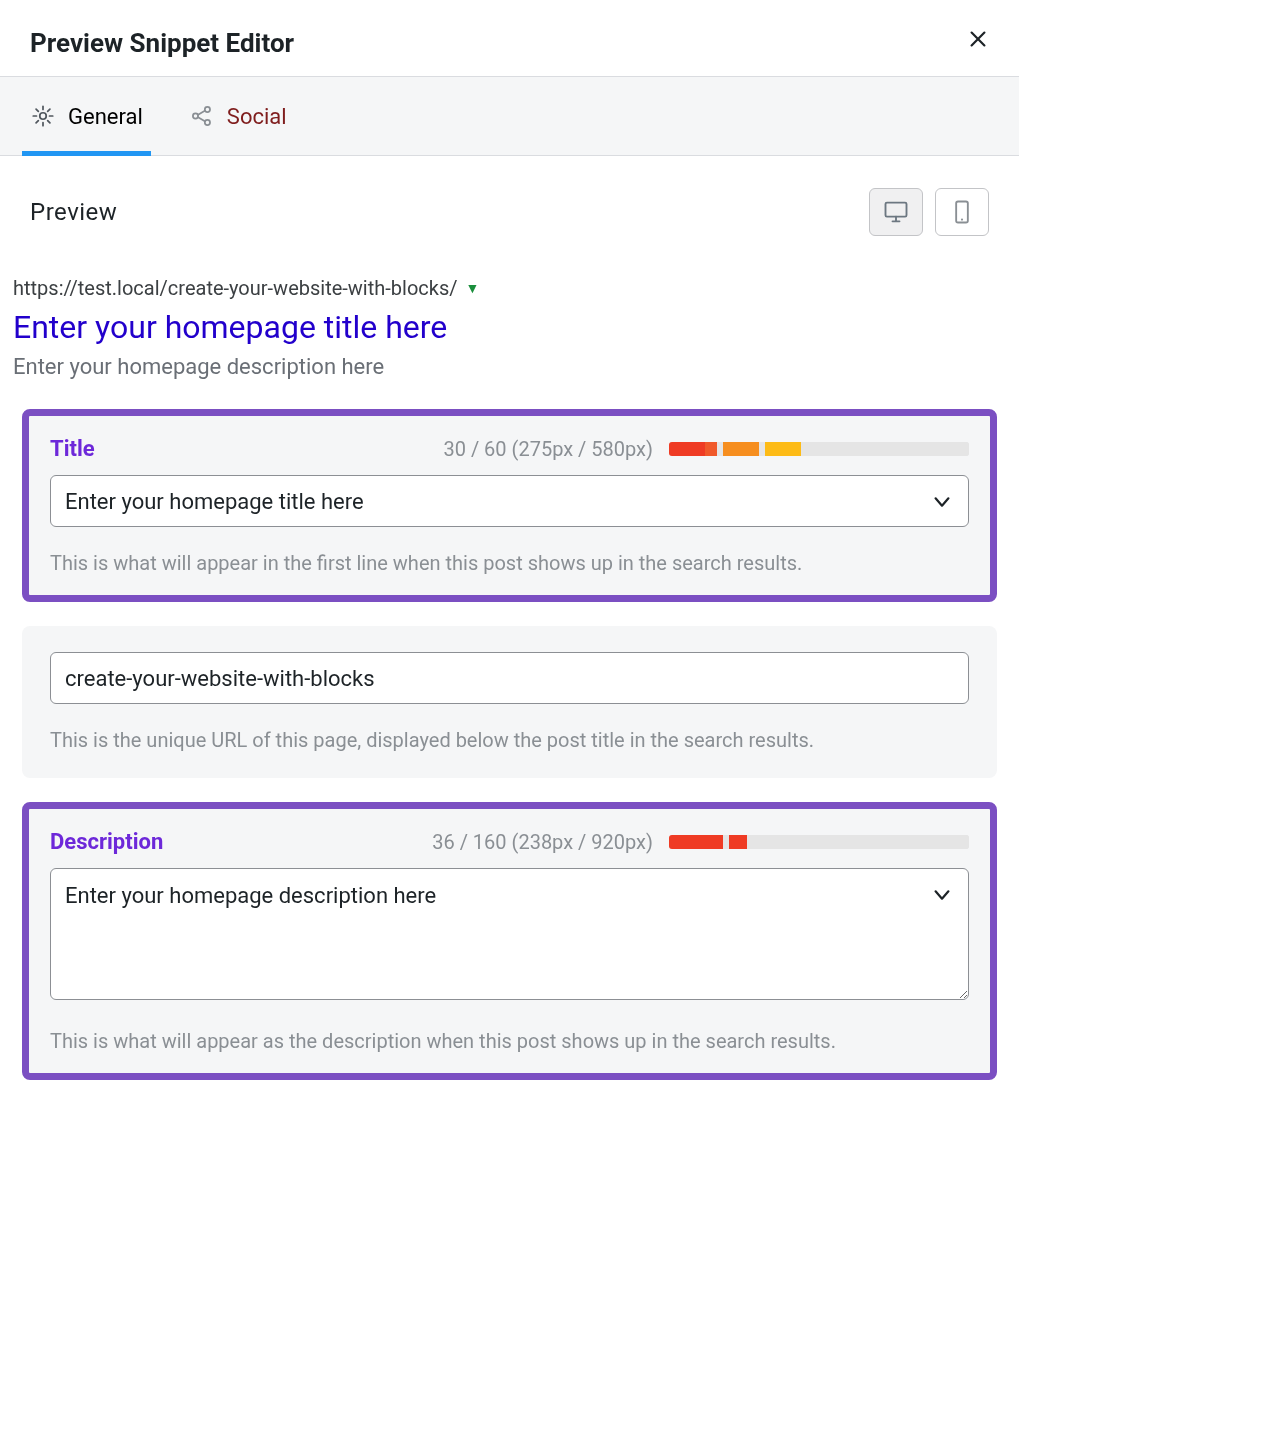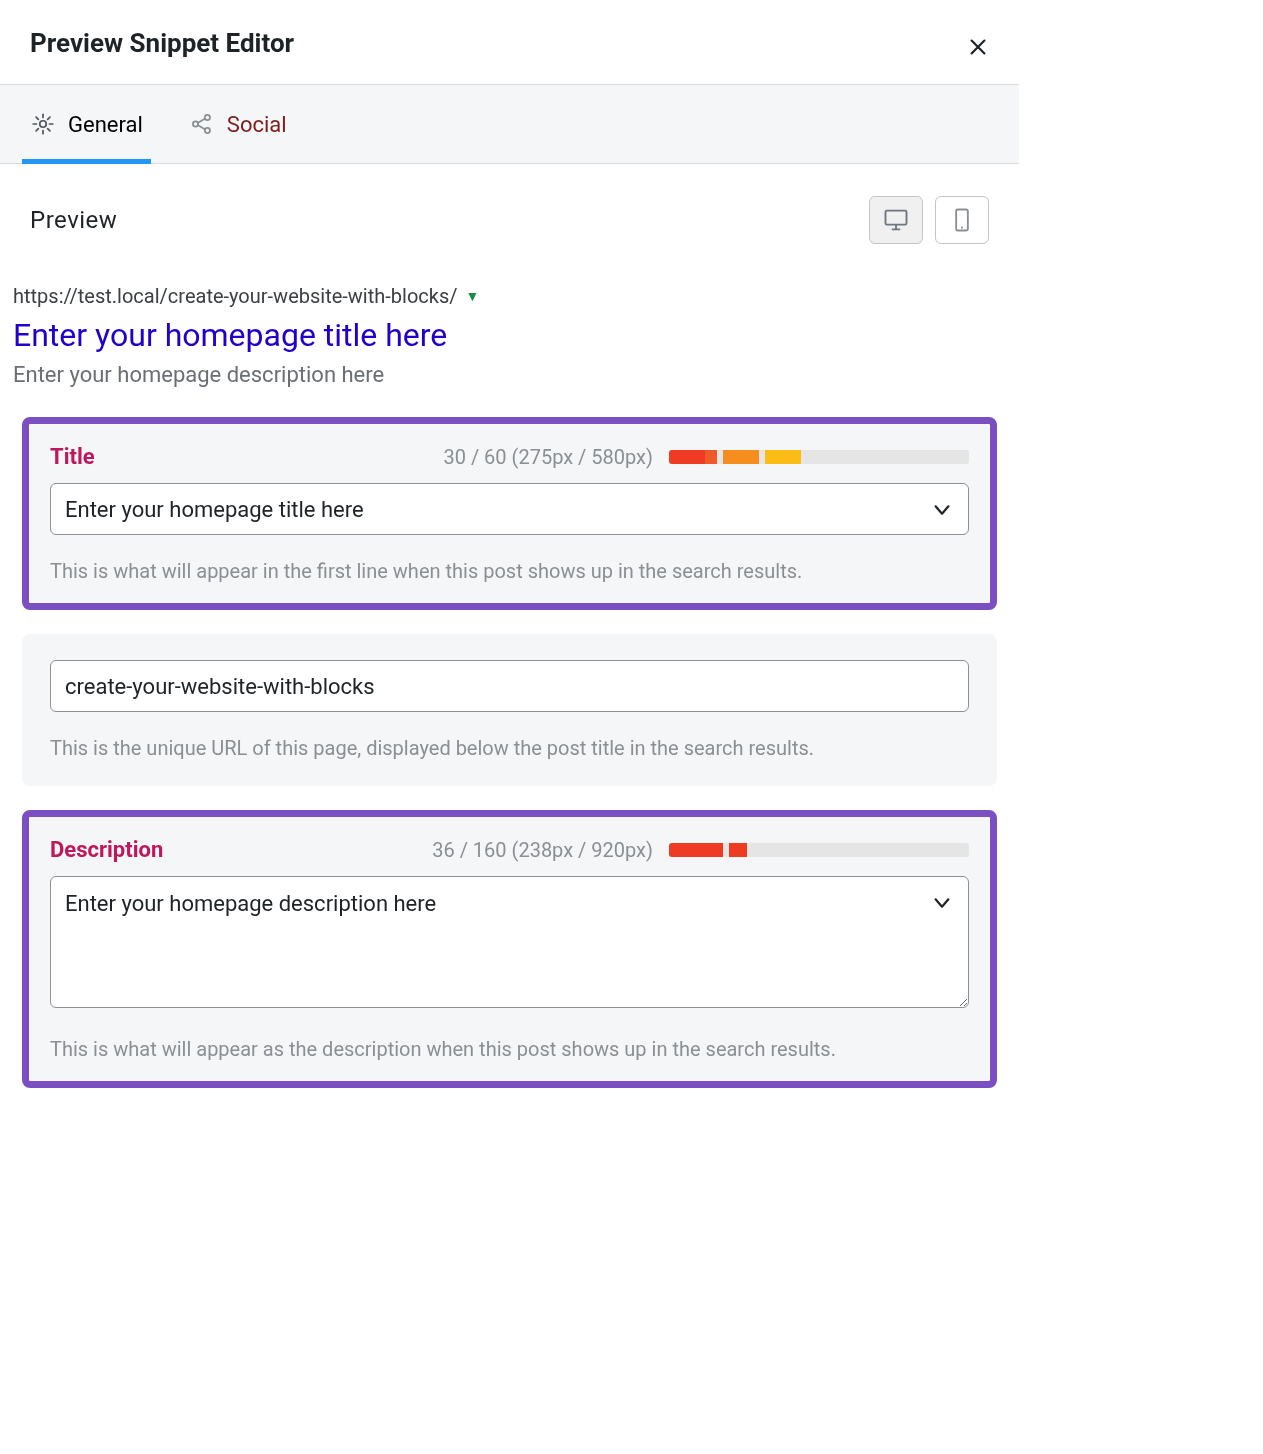--- a/index.html
+++ b/index.html
@@ -7,22 +7,22 @@
   body {
     font-family: -apple-system, BlinkMacSystemFont, "Segoe UI", Roboto, Helvetica, Arial, sans-serif;
     font-size: 20px;
     color: #32373c;
     background: #fff;
     width: 1263px;
   }
   .page { width: 1019px; margin-left: 0; }
   
   .header {
-    display:flex; align-items:flex-end; justify-content:space-between;
-    padding: 28px 30px 26px;
+    display:flex; align-items:flex-start; justify-content:space-between;
+    padding: 28px 30px 18px;
     border-bottom: 1px solid #dadce0;
   }
   .header h1 { margin:0; font-size: 26px; font-weight:700; color:#1d2327; }
   .close-x {
     width: 22px; height: 22px; cursor:pointer;
     display:flex; align-items:center; justify-content:center;
     color:#1d2327;
   }
   .close-x svg { width:22px; height:22px; }
   
@@ -65,21 +65,21 @@
   .serp-url .caret{ color:#1a8e3c; font-size:14px; }
   .serp-title{ font-size:32px; color:#2200cc; margin:8px 0 8px; font-weight:400; }
   .serp-desc{ font-size:22px; color:#6a6f76; }
   
   .cards-wrap{ padding: 0 22px 40px; display:flex; flex-direction:column; gap:24px; }
   .card{
     background:#f5f6f7; border-radius:8px; padding:26px 28px 26px;
   }
   .card.highlight{ border:7px solid #7b4fc2; padding:20px 21px 20px; }
   .card-top{ display:flex; align-items:center; justify-content:space-between; margin-bottom:14px; gap:16px; }
-  .card-label{ font-size:22px; font-weight:700; color:#be185d; }
+  .card-label{ font-size:22px; font-weight:700; color:#6d28d9; }
   .counter{ font-size:20px; color:#8a8f94; white-space:nowrap; }
   .meter{ display:flex; height:14px; width:300px; border-radius:3px; overflow:hidden; background:#e5e5e5; }
   .meter span{ display:block; height:100%; }
   .top-right{ display:flex; align-items:center; gap:16px; }
   .input-row{ position:relative; }
   .text-input{
     width:100%; height:52px; border:1px solid #8c8f94; border-radius:6px;
     font-size:22px; padding:0 56px 0 14px; background:#fff; color:#1d2327;
     font-family:inherit;
   }

